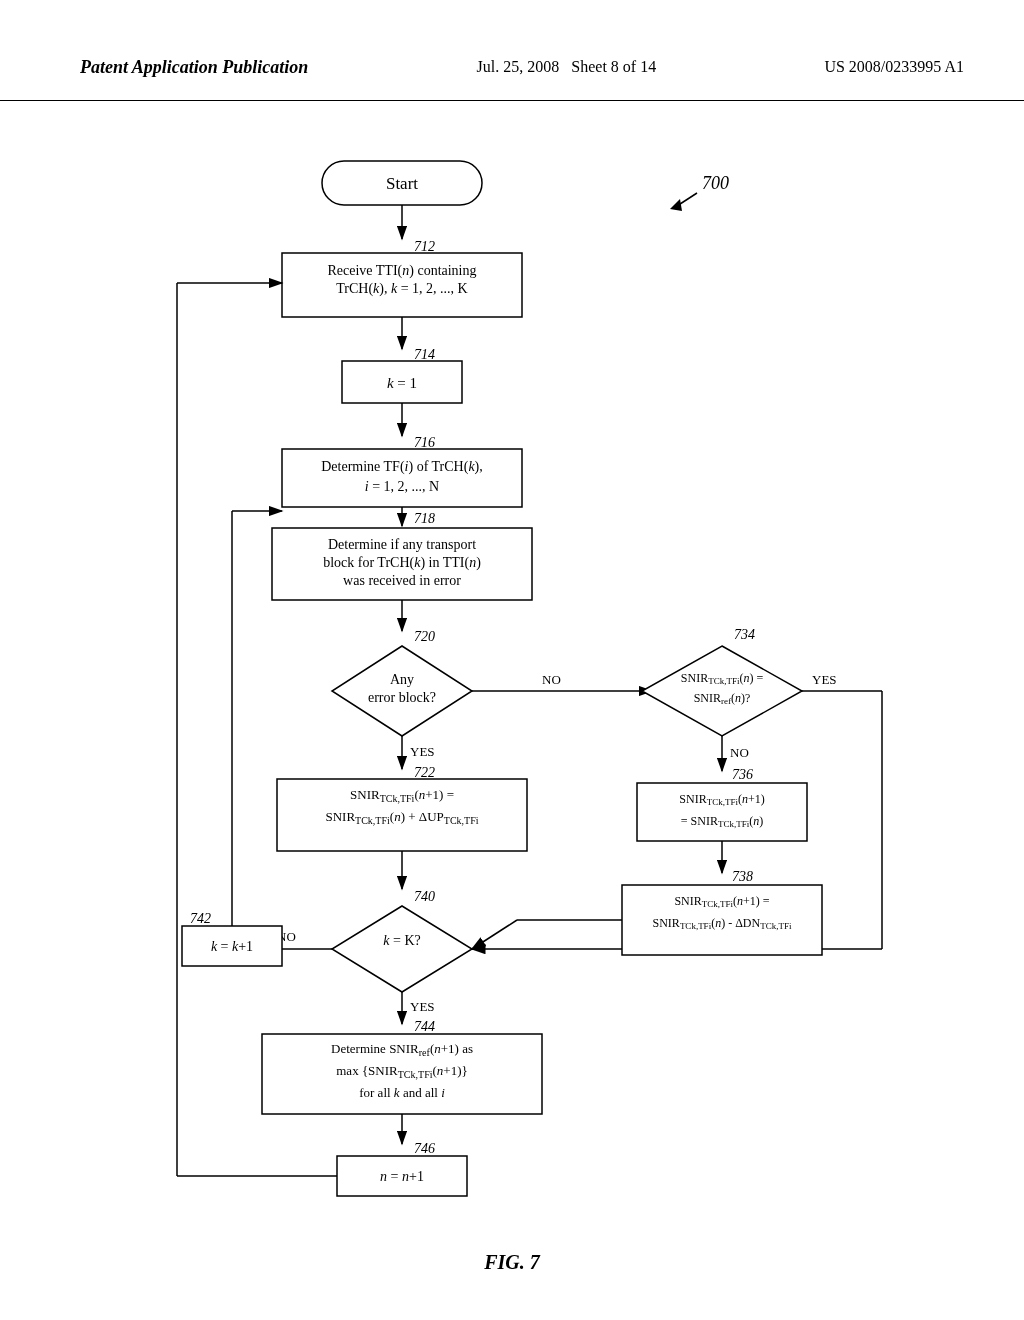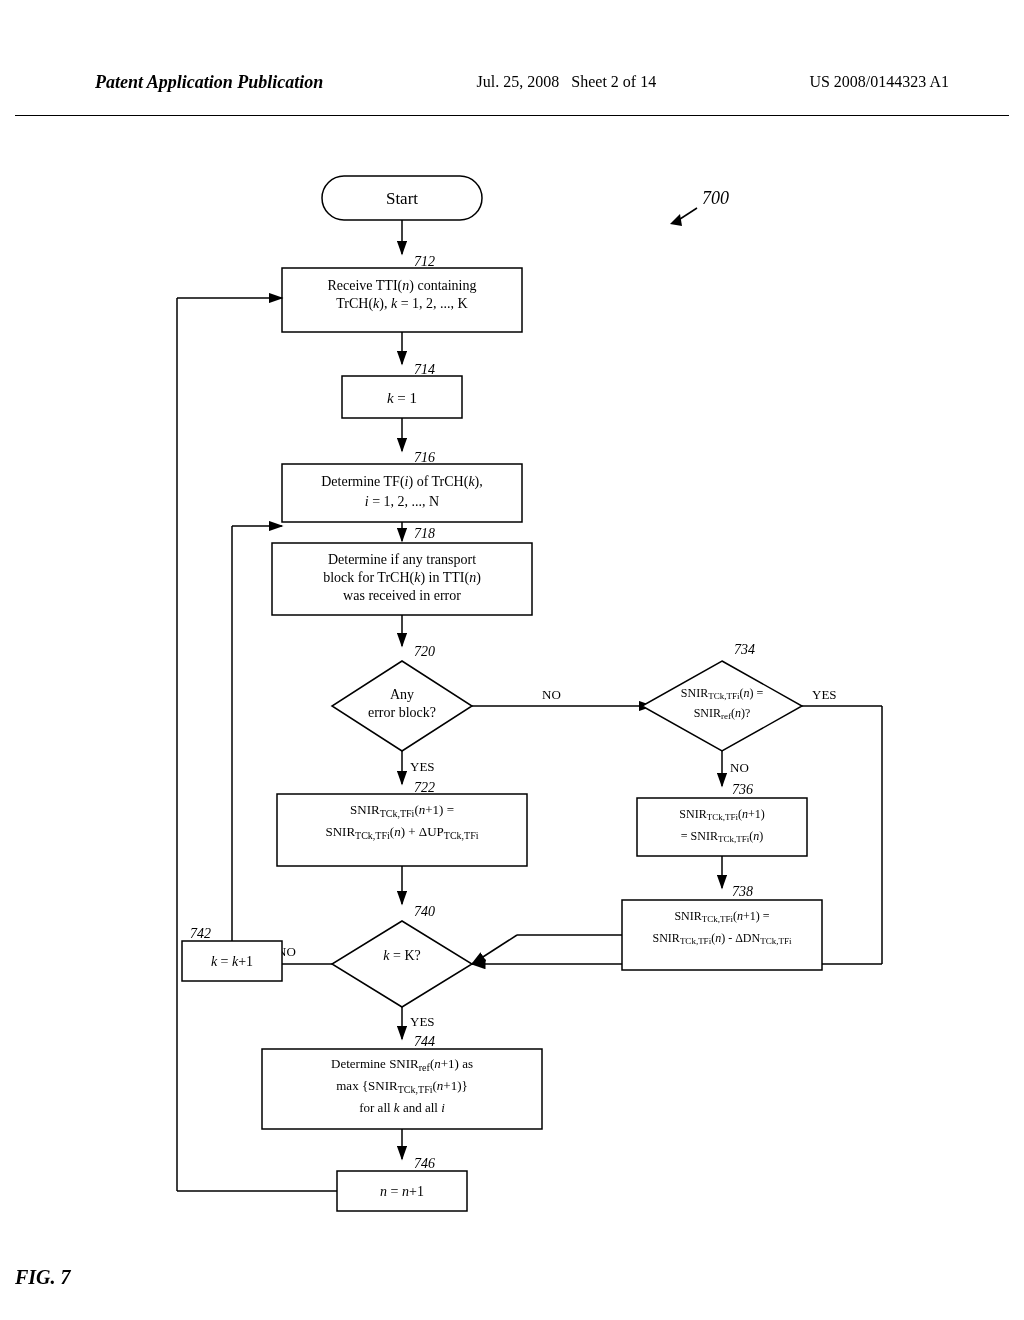--- a/index.html
+++ b/index.html
@@ -9,21 +9,21 @@
       width: 1024px;
       min-height: 1320px;
       position: relative;
       overflow: hidden;
     }
     .page {
       width: 1024px;
       min-height: 1320px;
       background: #fff;
       position: relative;
-      padding: 15px;
+      padding: 0;
     }
     .header {
       display: flex;
       justify-content: space-between;
       align-items: flex-start;
       padding: 55px 60px 20px 80px;
       border-bottom: 1px solid #000;
     }
     .header-left {
       font-size: 18px;
@@ -56,40 +56,41 @@
       height: 1080px;
     }
 
     
     .flowchart svg {
       width: 100%;
       height: 100%;
     }
 
     .fig-label {
+      text-align: center;
       font-size: 20px;
       font-weight: bold;
       margin-top: 10px;
       font-style: italic;
     }
   </style>
 </head>
 <body>
 
 <div class="page">
   <div class="header">
     <div class="header-left">
       <span>Patent Application Publication</span>
     </div>
     <div class="header-center">
       <span>Jul. 25, 2008</span>&nbsp;&nbsp;
-      <span>Sheet 2 of 14</span>
+      <span>Sheet 8 of 14</span>
     </div>
     <div class="header-right">
-      <span>US 2008/0144323 A1</span>
+      <span>US 2008/0233995 A1</span>
     </div>
   </div>
 
   <div class="diagram-area">
     <div class="flowchart">
       <svg viewBox="0 0 860 1080" xmlns="http://www.w3.org/2000/svg">
 
         <defs>
           <marker id="arrowhead" markerWidth="10" markerHeight="7" refX="9" refY="3.5" orient="auto">
             <polygon points="0 0, 10 3.5, 0 7" fill="#000"></polygon>

